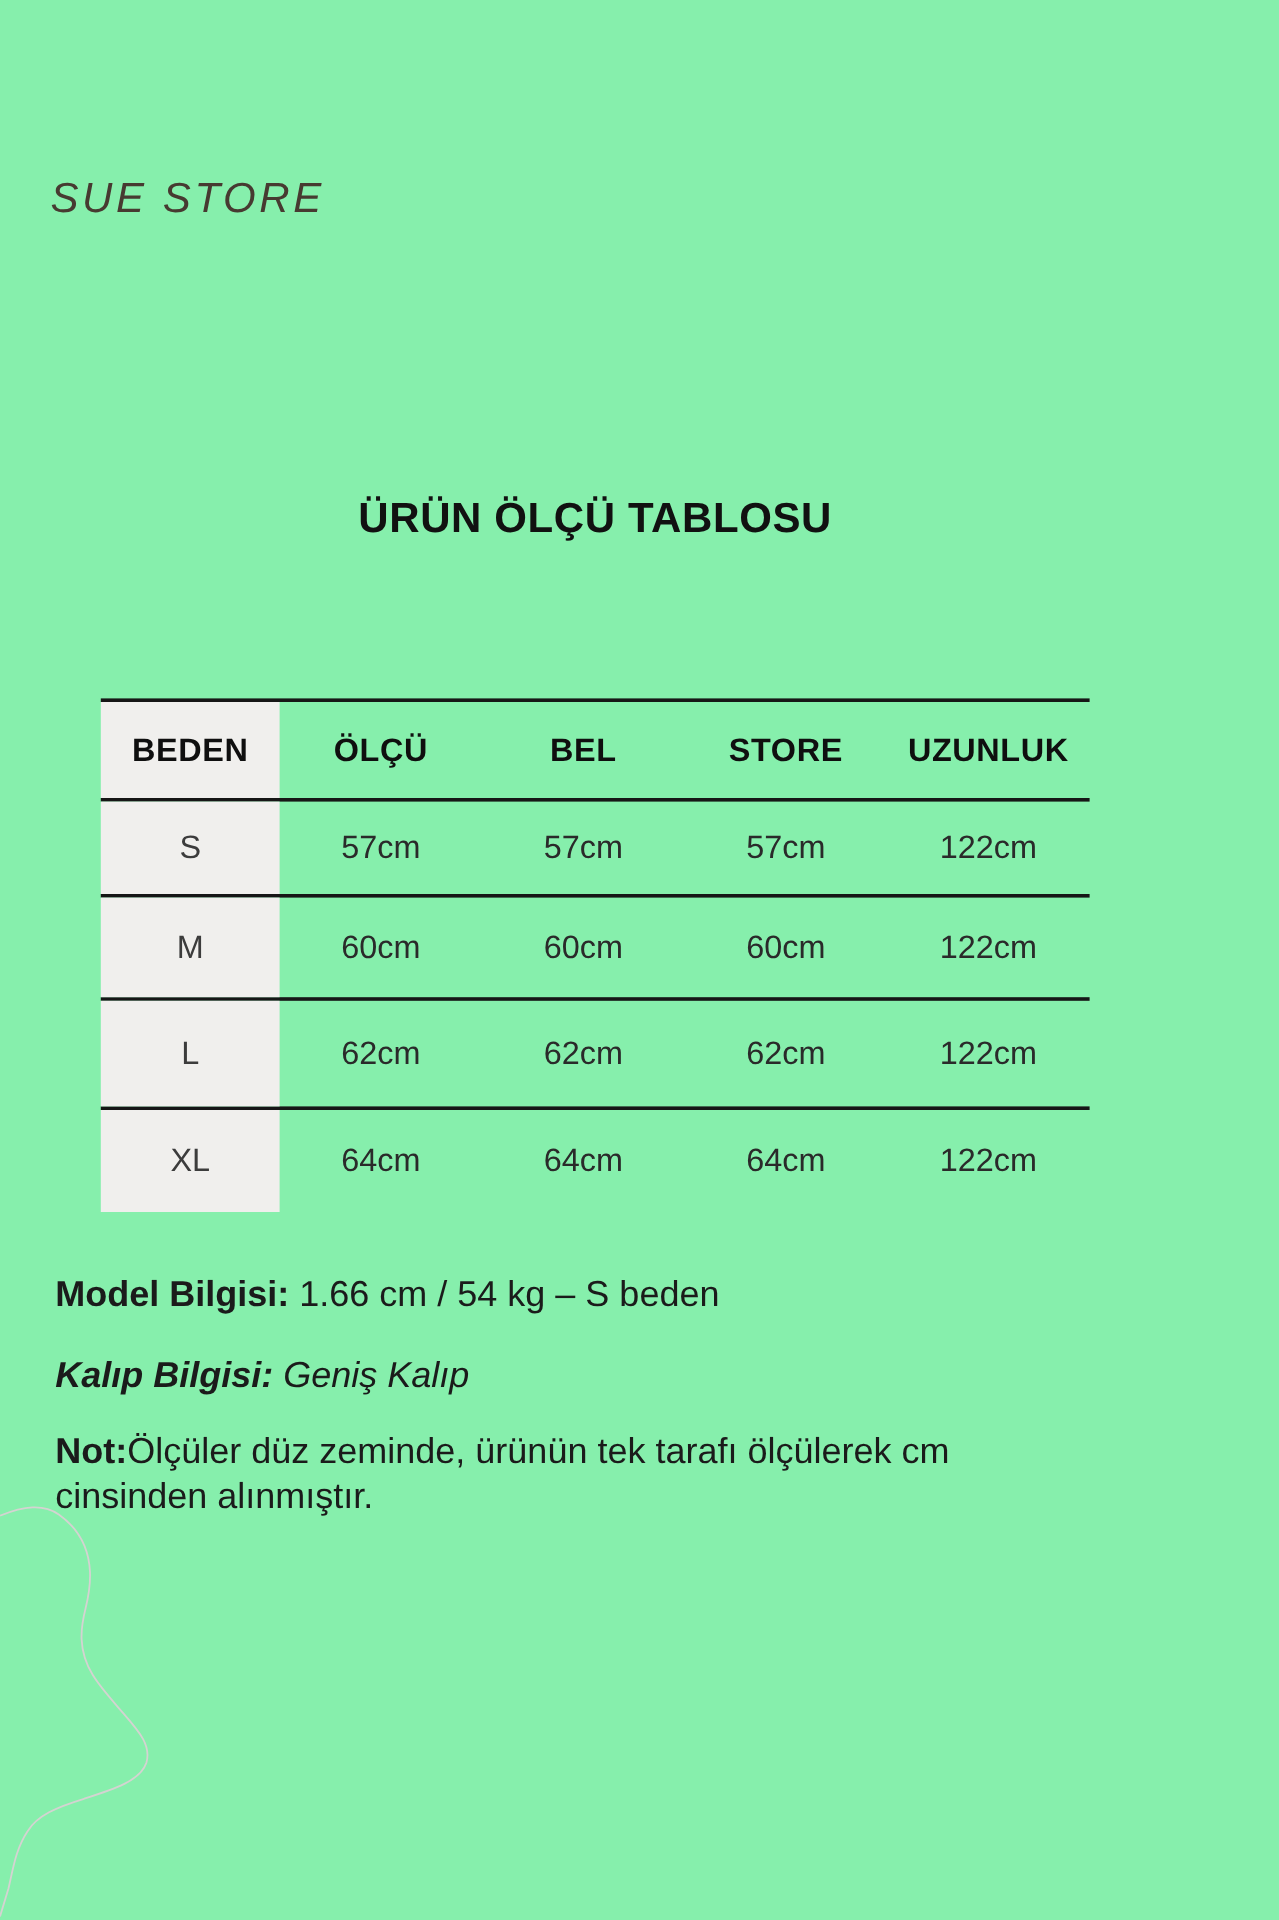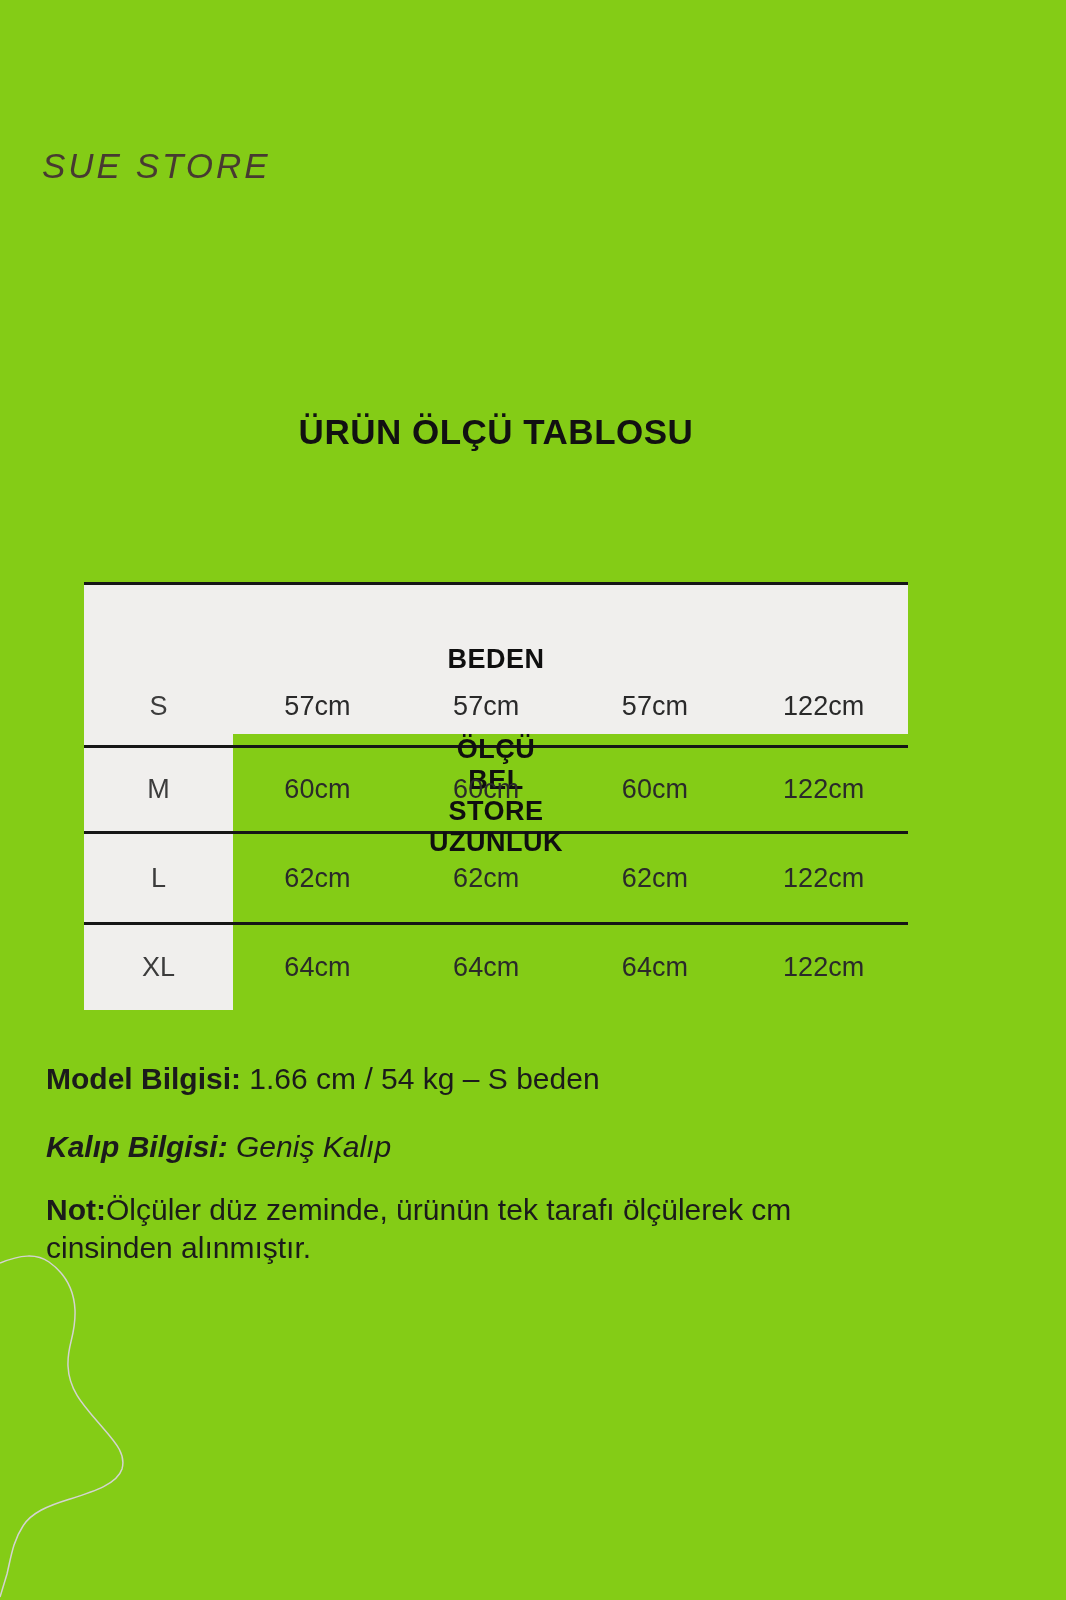--- a/index.html
+++ b/index.html
@@ -1,20 +1,20 @@
 <!DOCTYPE html>
 <html><head>
 <meta charset="utf-8">
 <style>
   html, body { margin: 0; padding: 0; background: #ffffff; }
   .page {
     position: relative;
     width: 1066px;
     height: 1600px;
-    background: #84cc16;
+    background: #86efac;
     overflow: hidden;
     font-family: "Liberation Sans", sans-serif;
     color: #1b1b1b;
   }
 
   
   .logo {
     position: absolute;
     left: 42px;
     top: 146px;
@@ -44,21 +44,21 @@
     position: absolute;
     left: 84px;
     top: 582px;
     width: 824px;
   }
   .trow {
     display: flex;
     box-sizing: border-box;
     align-items: stretch;
   }
-  .trow.header { height: 86px; border-top: 3px solid #161616; border-bottom: 3px solid #161616; flex-direction: column; }
+  .trow.header { height: 86px; border-top: 3px solid #161616; border-bottom: 3px solid #161616; }
   .trow.r0 { height: 80px; border-bottom: 3px solid #161616; }
   .trow.r1 { height: 86px; border-bottom: 3px solid #161616; }
   .trow.r2 { height: 91px; border-bottom: 3px solid #161616; }
   .trow.r3 { height: 85px; }
   .cell {
     flex: 1 1 0;
     display: flex;
     align-items: center;
     justify-content: center;
     font-size: 27px;

